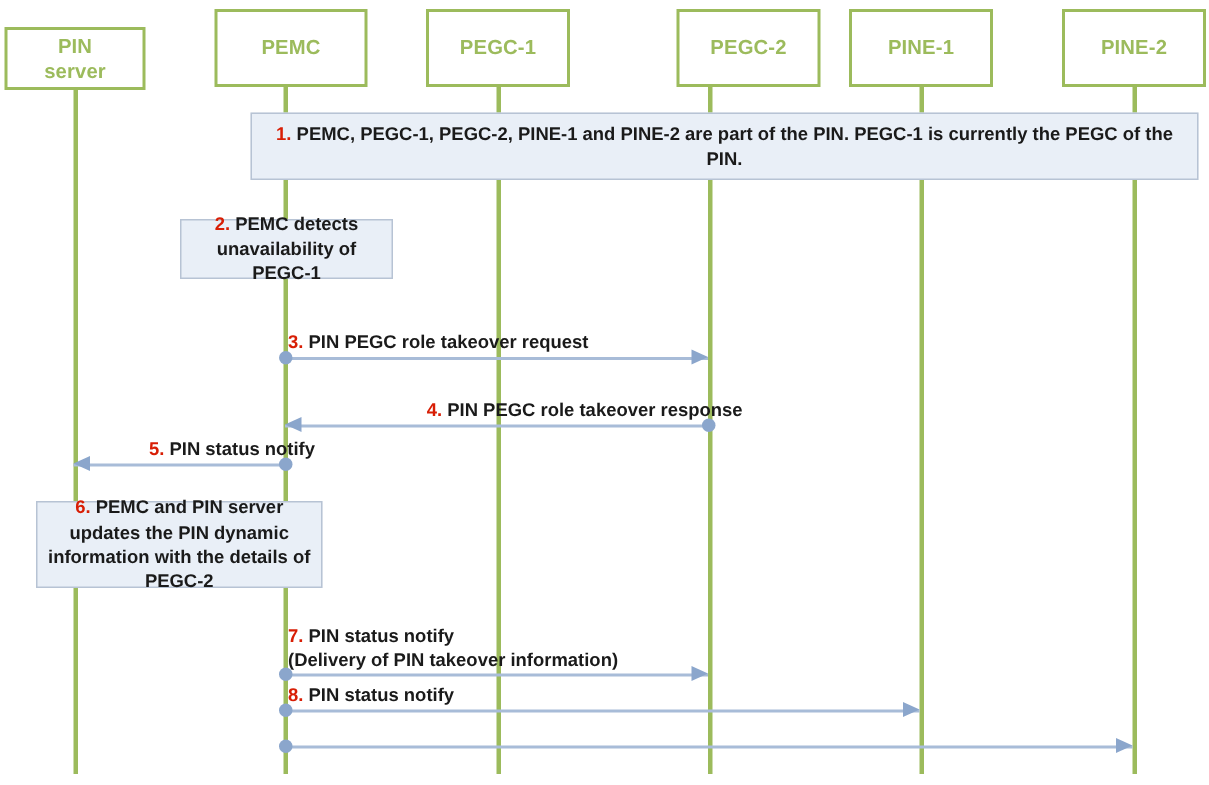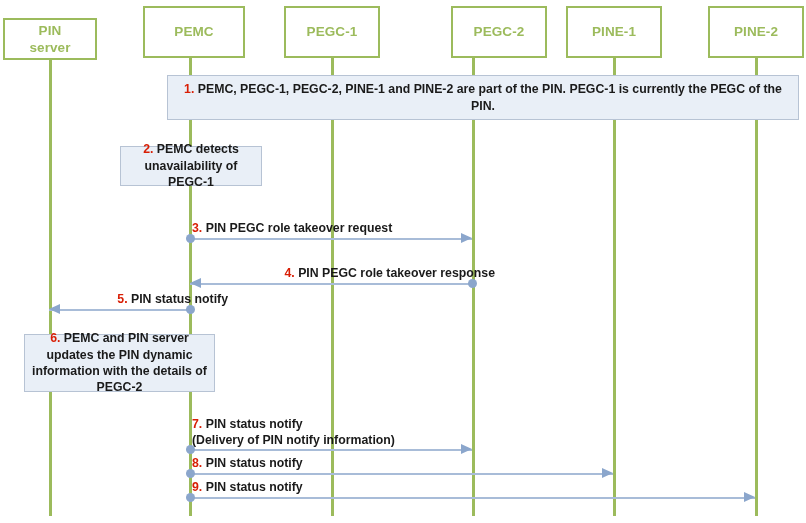--- a/index.html
+++ b/index.html
@@ -135,50 +135,47 @@
   <div class="msg-dot" style="left:186px;top:234px;"></div>
   <div class="msg-head right" style="left:461px;top:233px;"></div>
 
   <div class="msg-label right-align" style="left:192px;top:266px;width:280px;">
     <span class="step-num">4.</span><span> PIN PEGC role takeover response</span>
   </div>
   <div class="msg-line" style="left:190px;top:282.5px;width:282px;"></div>
   <div class="msg-dot" style="left:468px;top:279px;"></div>
   <div class="msg-head left" style="left:190px;top:278px;"></div>
 
-  <div class="msg-label right-align" style="left:68px;top:292px;width:137px;">
+  <div class="msg-label right-align" style="left:50px;top:292px;width:137px;">
     <span class="step-num">5.</span><span> PIN status notify</span>
   </div>
   <div class="msg-line" style="left:49px;top:308.5px;width:141px;"></div>
   <div class="msg-dot" style="left:186px;top:305px;"></div>
   <div class="msg-head left" style="left:49px;top:304px;"></div>
 
   <div class="note-box wide" style="left:24px;top:334px;width:191px;height:58px;">
     <div>
       <span class="step-num">6.</span><span> PEMC and PIN server updates the PIN dynamic information with the details of PEGC-2</span>
     </div>
   </div>
 
   <div class="msg-label" style="left:192px;top:417px;">
     <div>
       <span class="step-num">7.</span><span> PIN status notify</span>
     </div>
-    <div>(Delivery of PIN notify information)</div>
+    <div>(Delivery of PIN takeover information)</div>
   </div>
   <div class="msg-line" style="left:190px;top:448.5px;width:282px;"></div>
   <div class="msg-dot" style="left:186px;top:445px;"></div>
   <div class="msg-head right" style="left:461px;top:444px;"></div>
 
   <div class="msg-label" style="left:192px;top:456px;">
     <span class="step-num">8.</span><span> PIN status notify</span>
   </div>
   <div class="msg-line" style="left:190px;top:472.5px;width:423px;"></div>
   <div class="msg-dot" style="left:186px;top:469px;"></div>
   <div class="msg-head right" style="left:602px;top:468px;"></div>
 
-  <div class="msg-label" style="left:192px;top:480px;">
-    <span class="step-num">9.</span><span> PIN status notify</span>
-  </div>
   <div class="msg-line" style="left:190px;top:496.5px;width:565px;"></div>
   <div class="msg-dot" style="left:186px;top:493px;"></div>
   <div class="msg-head right" style="left:744px;top:492px;"></div>
 
 </div>
 
 </body></html>

